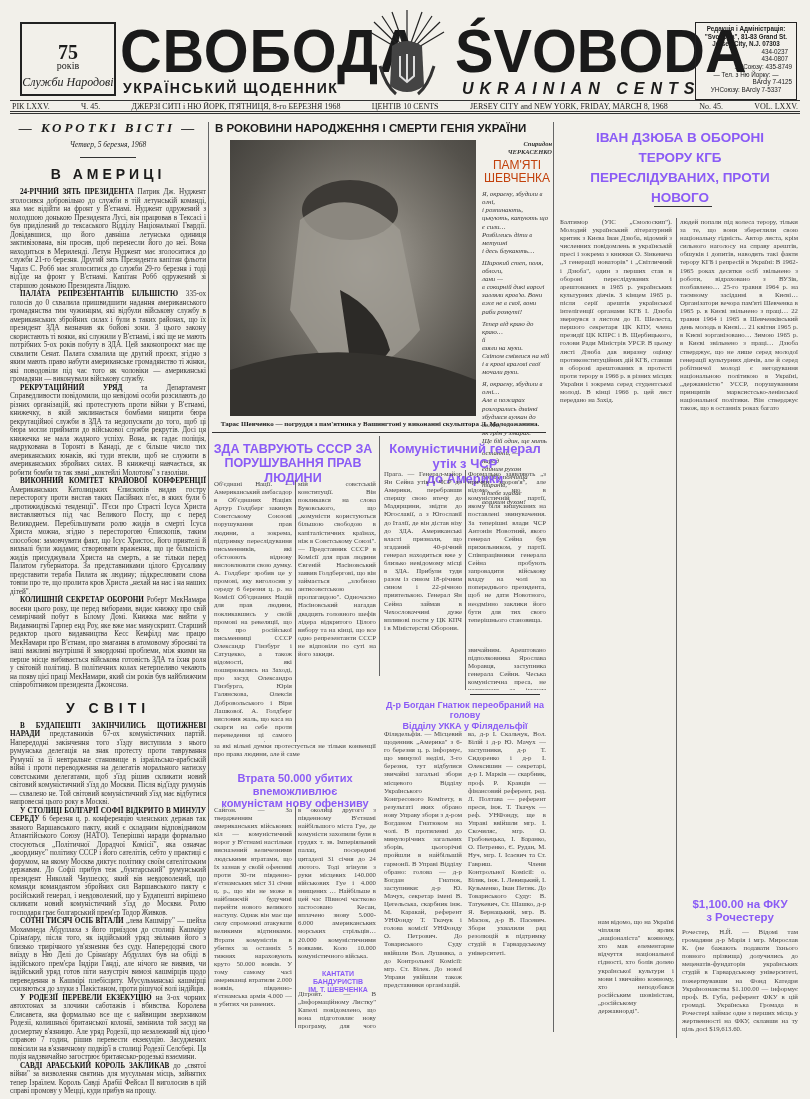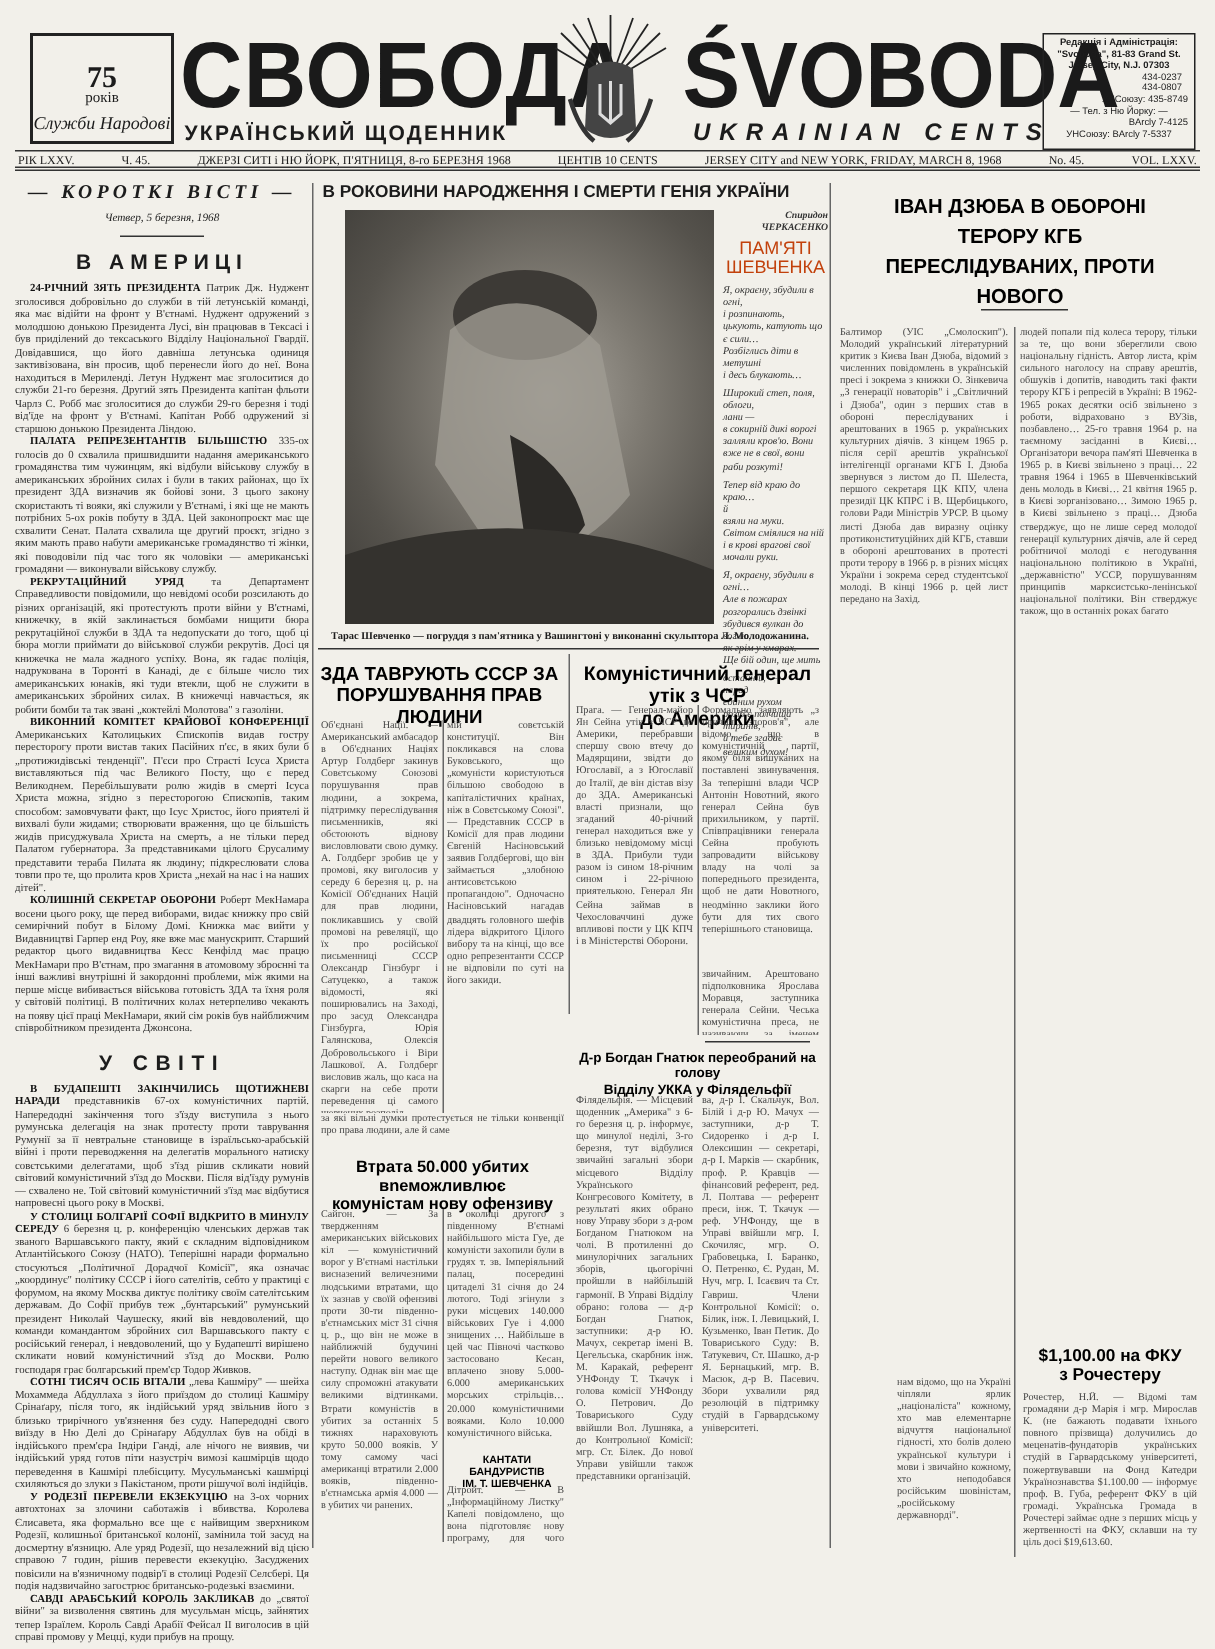--- a/index.html
+++ b/index.html
@@ -23,21 +23,21 @@
               font-size:8px; display:flex; justify-content:space-between; align-items:center; padding:0 2px; box-sizing:border-box; }
   .dateline span { white-space:nowrap; }
   
   .col-rule { width:1px; background:#666; }
   .sect-title { font-family:"Liberation Sans", sans-serif; font-weight:bold; text-align:center; }
   .body-text { font-size:7.2px; line-height:8.5px; text-align:justify; color:#333; }
   .body-text b { color:#111; }
   .lead { text-indent:10px; margin:0; }
   .photo { background: radial-gradient(ellipse at 55% 45%, #a7a39b 0%, #7d7971 35%, #55524c 70%, #3e3c38 100%); }
   .poem { font-size:6.8px; line-height:8.1px; font-style:italic; color:#333; }
-  .hl { font-family:"Liberation Sans", sans-serif; font-weight:bold; text-align:center; color:#000000; line-height:1.15; }
+  .hl { font-family:"Liberation Sans", sans-serif; font-weight:bold; text-align:center; color:#8b5cf6; line-height:1.15; }
   .subcol { position:absolute; font-size:6.8px; line-height:8.1px; text-align:justify; color:#444; overflow:hidden; }
   .hrule { height:1.5px; background:#333; }
 </style>
 </head>
 <body>
 
 <div class="abs seal-box">
   <div class="seal-num">75</div>
   <div class="seal-rokiv">років</div>
   <div class="seal-script">Служби Народові</div>

